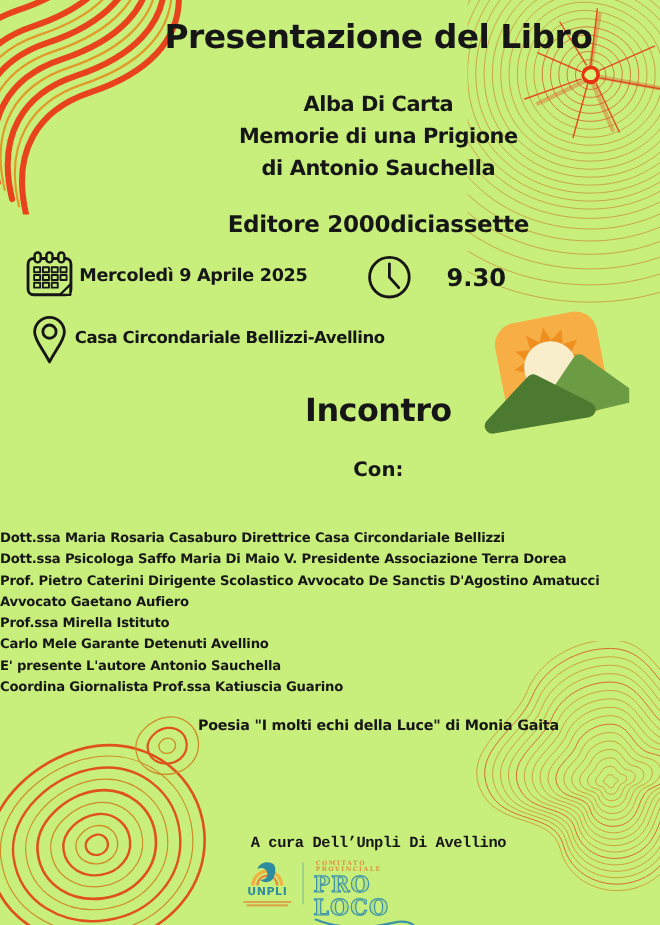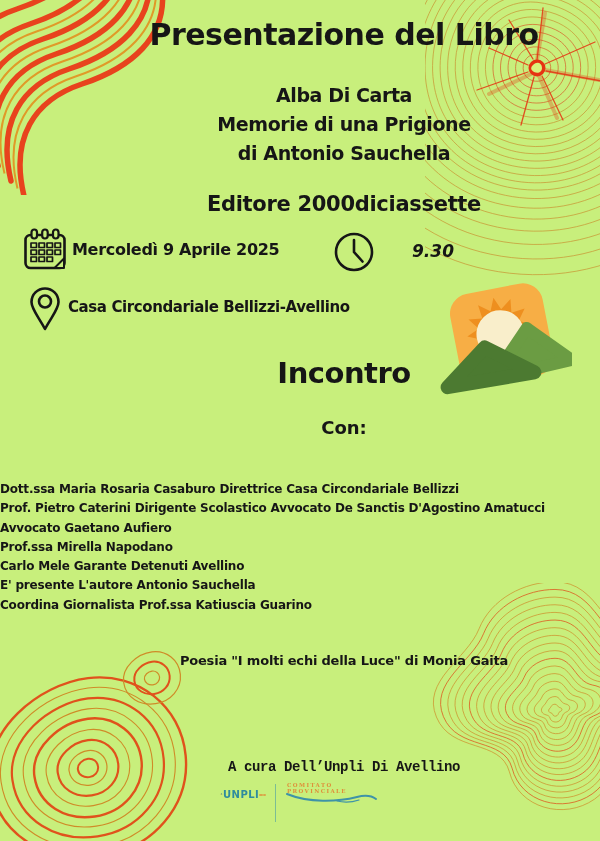--- a/index.html
+++ b/index.html
@@ -5,29 +5,29 @@
   html,body{margin:0;padding:0;}
   body{width:600px;height:841px;overflow:hidden;font-family:"DejaVu Sans",sans-serif;}
   .poster{position:relative;width:600px;height:841px;background:#c8ef7c;overflow:hidden;color:#161616;}
   .abs{position:absolute;}
   .ctr{left:0;width:600px;text-align:center;padding-left:44px;}
   .title{top:17px;font-size:30px;font-weight:800;letter-spacing:-0.5px;}
   .book-line{font-size:19px;font-weight:700;letter-spacing:-0.4px;}
   .bk1{top:84px;} .bk2{top:113px;} .bk3{top:142px;}
   .publisher{top:171px;font-size:21px;font-weight:800;letter-spacing:-0.3px;margin-top:21px;}
   .date-text{left:72px;top:240px;font-size:16px;font-weight:700;letter-spacing:-0.3px;}
-  .time-text{left:398px;top:241px;width:70px;text-align:center;font-size:17px;font-weight:700;font-style:italic;}
+  .time-text{left:398px;top:241px;width:70px;text-align:center;font-size:22px;font-weight:700;}
   .loc-text{left:68px;top:298px;font-size:15px;font-weight:700;letter-spacing:-0.4px;}
   .incontro{top:356px;font-size:29px;font-weight:700;letter-spacing:-0.5px;}
   .con{top:417px;font-size:18px;font-weight:800;}
   .participants{top:480px;left:0;width:600px;text-align:left;font-size:12px;font-weight:700;letter-spacing:-0.2px;line-height:19.3px;}
   .poetry{top:653px;font-size:13px;font-weight:700;letter-spacing:-0.2px;}
   .credit{top:759px;font-size:14px;font-weight:800;letter-spacing:-0.4px;font-family:Liberation Mono, monospace;}
   .logo-row{top:782px;left:0;width:600px;display:flex;justify-content:center;align-items:flex-start;gap:9px;}
-  .unpli-block{display:flex;align-items:center;width:46px;}
+  .unpli-block{display:flex;flex-direction:column;align-items:center;width:46px;}
   .unpli-word{font-size:10px;font-weight:800;color:#2f8b9e;letter-spacing:0.5px;line-height:11px;}
   .tag-line{height:2px;background:#df8f3a;border-radius:1px;opacity:.75;margin-top:1.5px;}
   .divider{width:1px;height:38px;background:#3e93a8;opacity:.55;margin-top:2px;}
   .proloco-block{position:relative;display:flex;flex-direction:column;align-items:flex-start;width:95px;}
   .proloco-top{font-family:"DejaVu Serif",serif;font-size:5.5px;letter-spacing:1.4px;color:#df8f3a;font-weight:700;margin-left:2px;}
   .proloco-main{font-family:"DejaVu Serif",serif;font-size:20px;line-height:21px;font-weight:700;letter-spacing:1px;
                 color:rgba(62,147,168,0.15);-webkit-text-stroke:1.1px #3e93a8;}
   svg{display:block;}
 </style>
 </head>
@@ -209,23 +209,24 @@
       <path d="M 54,96 L 97,53 L 135,93 Z" fill="#6b9c43" stroke="#6b9c43" stroke-width="12" stroke-linejoin="round"></path>
       <path d="M 8,96 L 52,64 L 96,98 Z" fill="#4c7a31" stroke="#4c7a31" stroke-width="14" stroke-linejoin="round"></path>
     </g>
   </svg>
 
   <div class="abs ctr incontro">Incontro</div>
   <div class="abs ctr con">Con:</div>
 
   <div class="abs participants">
     <div>Dott.ssa Maria Rosaria Casaburo  Direttrice Casa Circondariale Bellizzi</div>
+    <div>Dott.ssa Psicologa Saffo Maria Di Maio V. Presidente Associazione Terra Dorea</div>
     <div>Prof. Pietro Caterini Dirigente Scolastico Avvocato De Sanctis D'Agostino Amatucci</div>
     <div>Avvocato Gaetano Aufiero</div>
-    <div>Prof.ssa Mirella Napodano</div>
+    <div>Prof.ssa Mirella Istituto</div>
     <div>Carlo  Mele Garante Detenuti Avellino</div>
     <div>E' presente  L'autore Antonio Sauchella</div>
     <div>Coordina Giornalista Prof.ssa Katiuscia Guarino</div>
   </div>
 
   <div class="abs ctr poetry">Poesia "I molti echi della Luce" di Monia Gaita</div>
 
   <div class="abs ctr credit">A cura Dell’Unpli Di Avellino</div>
 
   <div class="abs logo-row">
@@ -235,20 +236,21 @@
         <path d="M9,23 A9,9 0 0 1 27,23" fill="none" stroke="#e8893a" stroke-width="2"></path>
         <path d="M24,4 C19,0 11,2 9,8 C13,6 17,7.5 18,11.5 C19,15.5 15.5,18.5 11.5,17.5 C14.5,21.5 22,20.5 24,15.5 C25.5,11.5 26,7 24,4 Z" fill="#2f8b9e"></path>
       </svg>
       <div class="unpli-word">UNPLI</div>
       <div class="tag-line" style="width:44px;"></div>
       <div class="tag-line" style="width:38px;"></div>
     </div>
     <div class="divider"></div>
     <div class="proloco-block">
       <div class="proloco-top">COMITATO PROVINCIALE</div>
+      <div class="proloco-main">PRO LOCO</div>
       <svg width="92" height="12" viewBox="0 0 92 12" style="margin-top:-2px;">
         <path d="M2,2 C24,11 52,10 72,5 C80,3 87,4 91,7" fill="none" stroke="#3e93a8" stroke-width="2" stroke-linecap="round"></path>
         <path d="M52,9 C60,11 68,10 74,8" fill="none" stroke="#3e93a8" stroke-width="1.2" stroke-linecap="round"></path>
       </svg>
 
     </div>
   </div>
 
 </div>
 

